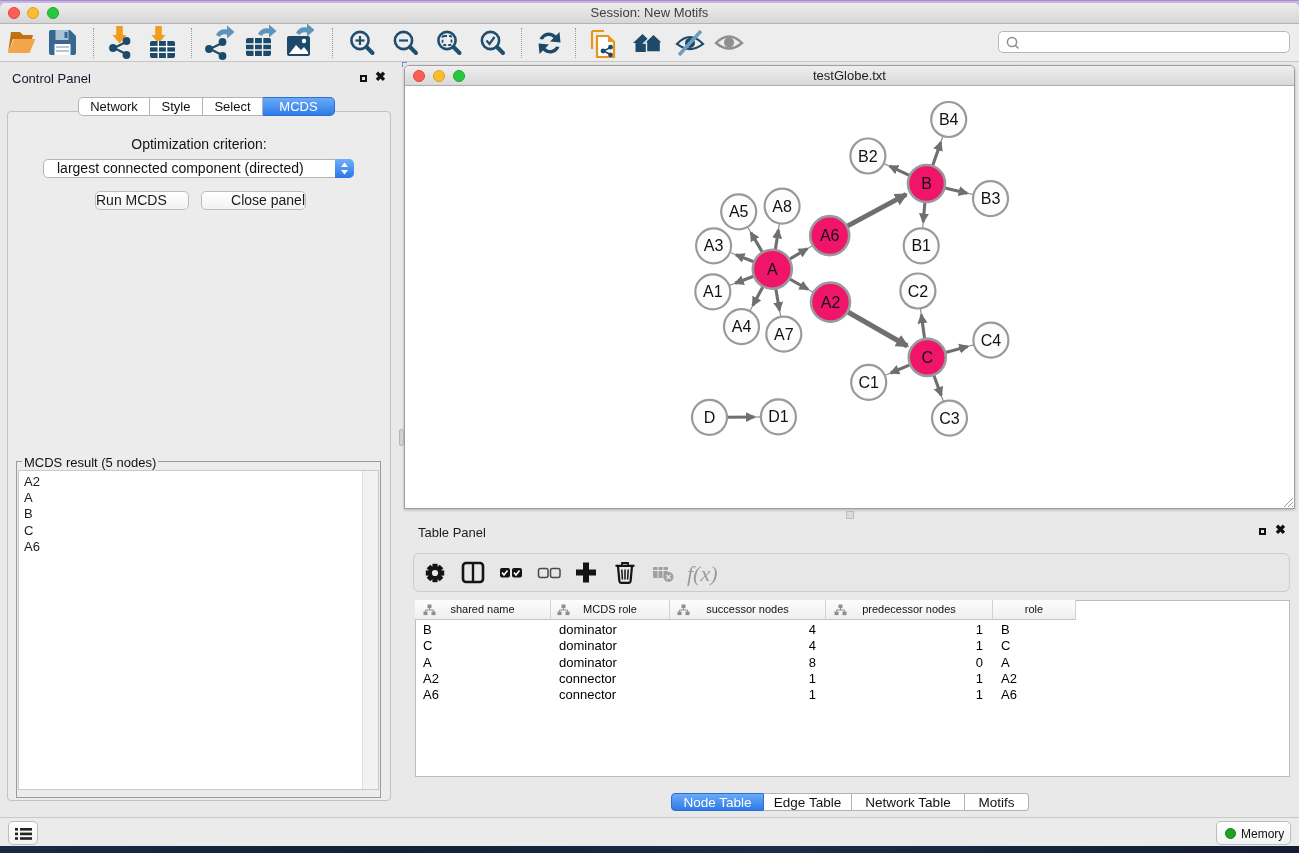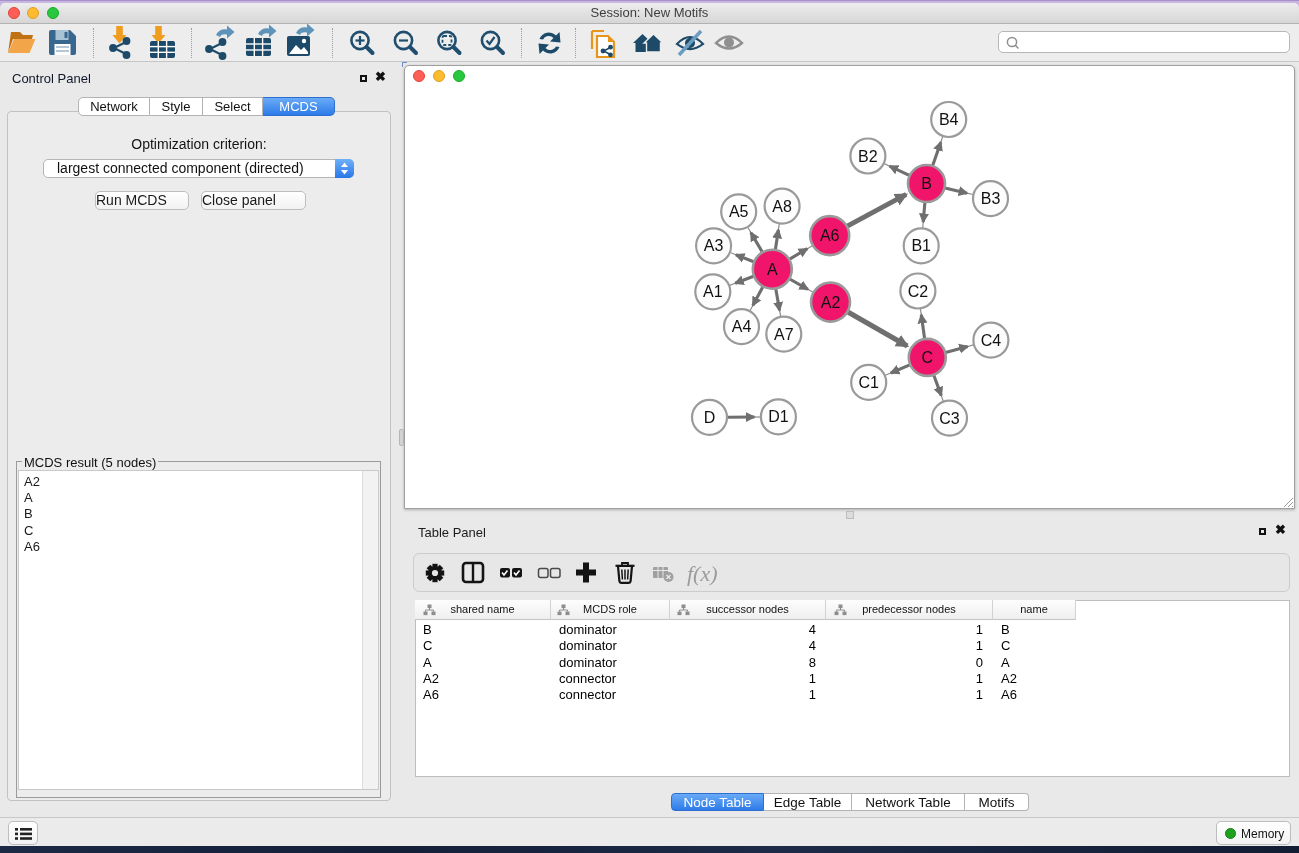--- a/index.html
+++ b/index.html
@@ -22,21 +22,21 @@
 #cpPanel{left:7px;top:111px;width:384px;height:690px;background:#ececec;border:1px solid #c2c2c2;border-radius:4px}
 .tabrow{position:absolute;display:flex;font-size:13px}
 .tab{background:#fff;border:1px solid #b3b3b3;border-left:none;color:#111;display:flex;align-items:center;justify-content:center}
 .tab.first{border-left:1px solid #b3b3b3;border-radius:5px 0 0 5px}
 .tab.last{border-radius:0 5px 5px 0}
 .tab.sel{background:linear-gradient(#6aabf7,#2d7be9);border-color:#2d6fd0;color:#fff}
 #optlab{left:7px;top:136px;width:384px;text-align:center;font-size:14px;color:#141414}
 #combo{left:43px;top:159px;width:311px;height:19px;background:#fff;border:1px solid #b5b5b5;border-radius:5px;font-size:14px;line-height:17px;padding-left:13px;color:#111}
 #spin{right:-1px;top:-1px;width:19px;height:19px;border-radius:0 5px 5px 0;background:linear-gradient(#6fb1f8,#2a76e8)}
 #runbtn{left:95px;top:191px;width:94px;height:19px;font-size:14px;text-align:left;line-height:17px}
-#closebtn{left:201px;top:191px;width:105px;height:19px;font-size:14px;text-align:left;line-height:17px}
+#closebtn{left:201px;top:191px;width:105px;height:19px;font-size:14px;text-align:right;line-height:17px}
 #grpbox{left:16px;top:461px;width:365px;height:337px;border:1px solid #9b9b9b}
 #grplab{left:22px;top:455px;background:#ececec;padding:0 2px;font-size:13px;color:#111}
 #mlist{left:18px;top:470px;width:361px;height:320px;background:#fff;border:1px solid #c9c9c9;font-size:13px;line-height:16.2px;padding:3px 0 0 5px;white-space:pre}
 #mscroll{left:362px;top:471px;width:16px;height:318px;background:#f2f2f2;border-left:1px solid #dedede}
 
 #statusline{left:0;top:817px;width:1299px;height:1px;background:#c8c8c8}
 #statusbar{left:0;top:818px;width:1299px;height:28px;background:#ebebeb}
 #listbtn{left:8px;top:821px;width:30px;height:24px}
 #membtn{left:1216px;top:821px;width:75px;height:24px;font-size:12px;color:#111}
 
@@ -239,20 +239,21 @@
         <rect x="5" y="10.2" width="12" height="2.6"></rect>
       </g>
     </svg>
   </div>
 <div class="abs btn" id="membtn">
     <span style="position:absolute;left:8px;top:6px;width:11px;height:11px;border-radius:50%;background:#1ea21e;border:1px solid #128012"></span>
     <span style="position:absolute;left:24px;top:5px">Memory</span>
   </div>
 
 <div class="abs" id="frame">
+<div id="ftitle">testGlobe.txt</div>
 <div class="tl" style="left:8px;top:4px;background:#fd5f56;border:1px solid #e0443e"></div>
 <div class="tl" style="left:28px;top:4px;background:#fdbb2f;border:1px solid #dfa023"></div>
 <div class="tl" style="left:48px;top:4px;background:#27c83f;border:1px solid #1aab29"></div>
 <svg width="14" height="14" style="right:0;bottom:0">
       <path d="M4 13 L13 4 M8 13 L13 8 M12 13 L13 12" stroke="#9a9a9a" stroke-width="1"></path>
     </svg>
 </div>
 <svg width="890" height="422" style="left:405px;top:86px" id="graph">
 <defs>
 <marker id="ah" markerUnits="userSpaceOnUse" markerWidth="11" markerHeight="11" refX="8.5" refY="5.5" orient="auto">
@@ -407,21 +408,21 @@
       <rect x="0.5" y="7.5" width="4" height="3.6" fill="#8d8d8d"></rect>
       <rect x="8.5" y="7.5" width="4" height="3.6" fill="#8d8d8d"></rect>
       <path d="M6.5 4 V6 M2.5 7.5 V6 H10.5 V7.5" stroke="#8d8d8d" fill="none"></path>
     </svg>successor nodes</div>
 <div class="hcell" style="left:826px;width:167px"><svg width="13" height="12" style="left:8px;top:4px">
       <rect x="4.5" y="0.5" width="4" height="3.6" fill="#8d8d8d"></rect>
       <rect x="0.5" y="7.5" width="4" height="3.6" fill="#8d8d8d"></rect>
       <rect x="8.5" y="7.5" width="4" height="3.6" fill="#8d8d8d"></rect>
       <path d="M6.5 4 V6 M2.5 7.5 V6 H10.5 V7.5" stroke="#8d8d8d" fill="none"></path>
     </svg>predecessor nodes</div>
-<div class="hcell" style="left:993px;width:83px">name</div>
+<div class="hcell" style="left:993px;width:83px">role</div>
 <div class="trow" style="left:423px;top:622px;width:120px">B<br>C<br>A<br>A2<br>A6</div>
 <div class="trow" style="left:559px;top:622px;width:120px">dominator<br>dominator<br>dominator<br>connector<br>connector</div>
 <div class="trow" style="left:700px;top:622px;width:116px;text-align:right">4<br>4<br>8<br>1<br>1</div>
 <div class="trow" style="left:860px;top:622px;width:123px;text-align:right">1<br>1<br>0<br>1<br>1</div>
 <div class="trow" style="left:1001px;top:622px;width:60px">B<br>C<br>A<br>A2<br>A6</div>
 
 <div class="tabrow" style="left:671px;top:793px;height:18px;font-size:13.5px">
 <div class="tab first sel" style="width:93px;border-radius:4px 0 0 4px">Node Table</div>
 <div class="tab" style="width:88px">Edge Table</div>
 <div class="tab" style="width:113px">Network Table</div>

